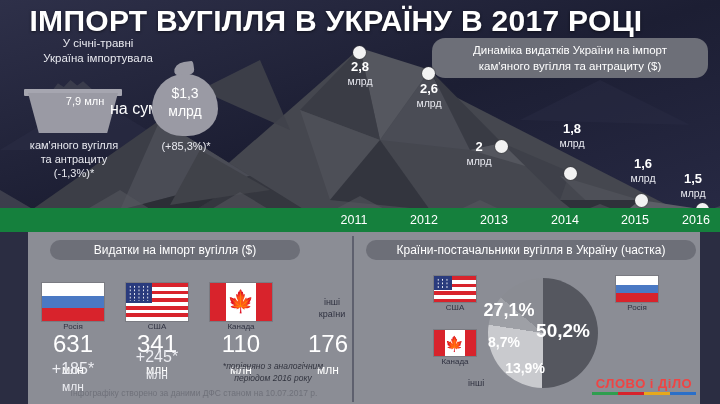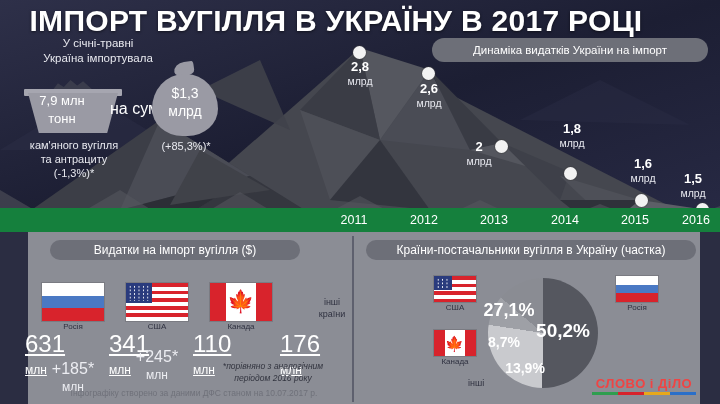--- a/index.html
+++ b/index.html
@@ -25,22 +25,22 @@
          color:#e8e9ef;font-size:11.5px;line-height:15px;}
 
   
   .cart{position:absolute;left:24px;top:85px;width:98px;height:48px;}
   .cart .body{position:absolute;left:4px;top:8px;width:90px;height:40px;
      background:#9a9aa4;
      clip-path:polygon(0% 0%,100% 0%,88% 100%,12% 100%);}
   .cart .rim{position:absolute;left:0px;top:4px;width:98px;height:7px;background:#a6a6b0;border-radius:1px;}
   .cart .coal{position:absolute;left:28px;top:-8px;width:42px;height:14px;background:#3a3c4c;
      clip-path:polygon(0% 100%,14% 45%,28% 72%,44% 22%,60% 60%,74% 30%,88% 68%,100% 100%);}
-  .cart-txt{position:absolute;left:13px;top:92px;width:98px;text-align:center;
-     color:#ffffff;font-size:13px;line-height:18px;}
+  .cart-txt{position:absolute;left:36px;top:92px;width:98px;text-align:center;
+     color:#ffffff;font-size:11px;line-height:18px;}
   .sub-left{position:absolute;left:4px;top:138px;width:140px;text-align:center;
      color:#e8e9ef;font-size:11px;line-height:14px;}
 
   .nasumu{position:absolute;left:102px;top:100px;color:#ffffff;font-size:16px;padding-left:8px;}
 
   
   .bag{position:absolute;left:152px;top:74px;width:66px;height:62px;background:#9a9aa4;
        border-radius:48% 48% 46% 46%/56% 56% 44% 44%;}
   .bagknot{position:absolute;left:174px;top:62px;width:20px;height:14px;background:#9a9aa4;
        border-radius:60% 10% 50% 50%/70% 30% 40% 40%;transform:rotate(-8deg);}
@@ -84,21 +84,21 @@
   .fl-us .stripes{position:absolute;inset:0;
     background:repeating-linear-gradient(to bottom,#d8232c 0 3.8px,#ffffff 3.8px 7.6px);}
   .fl-us .canton{position:absolute;left:0;top:0;width:26px;height:20px;background:#2a3b7d;}
   .fl-us .canton::after{content:"";position:absolute;inset:2px;
     background:radial-gradient(circle,#fff 0.7px,transparent 0.8px) 0 0/4.4px 3.6px;}
   .fl-ca{background:#ffffff;overflow:hidden;}
   .fl-ca .bl,.fl-ca .br{position:absolute;top:0;width:16px;height:100%;background:#d8232c;}
   .fl-ca .bl{left:0}.fl-ca .br{right:0}
   .maple{position:absolute;left:50%;top:50%;transform:translate(-50%,-50%);color:#d8232c;font-size:22px;line-height:22px;}
 
-  .bignum{position:absolute;width:96px;text-align:left;color:#ffffff;font-size:24px;line-height:26px;text-decoration:underline;}
+  .bignum{position:absolute;width:96px;text-align:center;color:#ffffff;font-size:24px;line-height:26px;}
   .bignum small{display:block;font-size:12px;color:#ffffff;}
   .delta{position:absolute;width:96px;text-align:center;color:#ecedf2;font-size:16px;line-height:18px;}
   .delta small{display:block;font-size:12px;}
   .otherlab{position:absolute;width:72px;text-align:center;color:#2f3140;font-size:9px;line-height:12px;}
   .note{position:absolute;width:150px;text-align:center;color:#32343f;font-size:8.5px;
         font-style:italic;line-height:12px;}
   .footer{position:absolute;left:24px;top:388px;width:340px;text-align:center;
         color:#6f717a;font-size:8.5px;}
 
   
@@ -162,40 +162,40 @@
       <div>Україна імпортувала</div>
     </div>
 
     <div class="cart">
       <div class="coal"></div>
       <div class="rim"></div>
       <div class="body"></div>
     </div>
     <div class="cart-txt">
       <div>7,9 млн</div>
-      <div>тонн</div>
     </div>
     <div class="sub-left">
       <div>кам'яного вугілля</div>
       <div>та антрациту</div>
       <div>(-1,3%)*</div>
     </div>
 
     <div class="nasumu">на суму</div>
 
     <div class="bagknot"></div>
     <div class="bag"></div>
     <div class="bag-txt">
       <div>$1,3</div>
       <div>млрд</div>
     </div>
     <div class="bag-sub">(+85,3%)*</div>
 
     <div class="pill legend-top">
       <div>Динаміка видатків України на імпорт</div>
+      <div>кам'яного вугілля та антрациту ($)</div>
     </div>
 
     <div class="dot" style="left:353px;top:46px;"></div>
     <div class="dot" style="left:422px;top:67px;"></div>
     <div class="dot" style="left:495px;top:140px;"></div>
     <div class="dot" style="left:564px;top:167px;"></div>
     <div class="dot" style="left:635px;top:194px;"></div>
     <div class="dot" style="left:696px;top:203px;"></div>
 
     <div class="dlab" style="left:333px;top:60px;">

